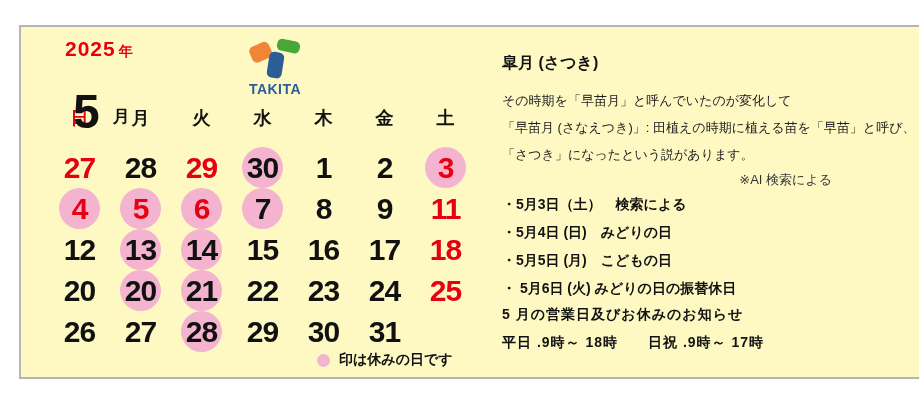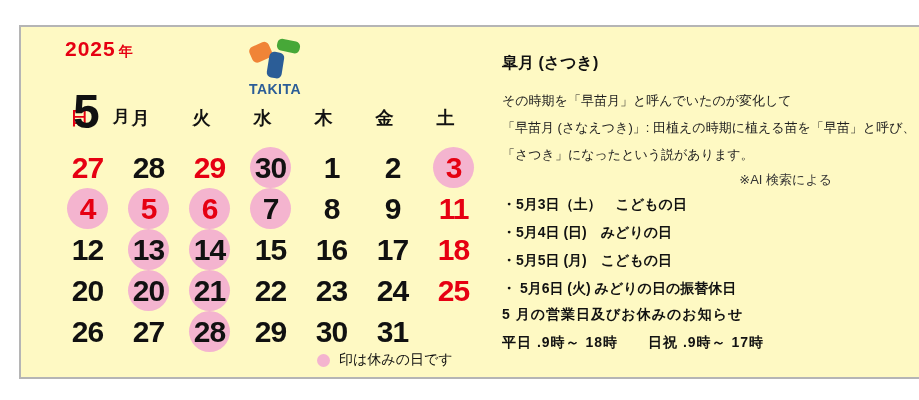--- a/index.html
+++ b/index.html
@@ -20,29 +20,29 @@
   .month .unit{font-size:17px;margin-left:14px;vertical-align:6px;}
   
   .logo{position:absolute;left:217px;top:11px;width:58px;text-align:center;margin-left:8px;}
   .logo svg{display:block;margin:0 auto;}
   .logo .logo-text{font-size:14px;font-weight:bold;color:#2b5d97;letter-spacing:0.5px;margin-top:1px;}
   
   .weekdays{position:absolute;left:28px;top:80px;display:grid;grid-template-columns:repeat(7,61px);}
   .weekdays .wd{height:22px;display:flex;align-items:center;justify-content:center;font-size:18px;font-weight:bold;color:#111;}
   .weekdays .wd.red{color:#e60012;}
   
-  .date-grid{position:absolute;left:36px;top:120px;display:grid;grid-template-columns:repeat(7,61px);grid-auto-rows:41px;}
+  .date-grid{position:absolute;left:28px;top:120px;display:grid;grid-template-columns:repeat(7,61px);grid-auto-rows:41px;}
   .cell{position:relative;display:flex;align-items:center;justify-content:center;}
   .circ{position:absolute;left:50%;top:50%;width:41px;height:41px;margin-left:-20.5px;margin-top:-20.5px;border-radius:50%;background:#f4b4cf;}
   .num{position:relative;z-index:1;font-size:30px;font-weight:bold;color:#111;letter-spacing:-1px;}
   .num.red{color:#e60012;}
   
   .legend{position:absolute;left:296px;top:324px;display:flex;align-items:center;gap:9px;}
   .legend-dot{width:13px;height:13px;border-radius:50%;background:#f4b4cf;}
-  .legend-text{font-size:14px;font-weight:normal;color:#111;}
+  .legend-text{font-size:14px;font-weight:bold;color:#111;}
   
   .info{position:absolute;left:481px;top:0;width:335px;color:#222;}
   .info-title{position:absolute;left:0;top:26px;font-size:16px;font-weight:bold;color:#111;}
   .desc{position:absolute;left:0;top:60px;font-size:13px;line-height:27px;color:#222;white-space:nowrap;}
   .ai-note{position:absolute;left:0;top:144px;width:330px;text-align:right;font-size:13px;color:#333;}
   .holiday-list{position:absolute;left:0;top:163px;font-size:14px;line-height:28px;font-weight:600;color:#111;white-space:nowrap;}
   .notice{position:absolute;left:0;top:279px;font-size:14px;font-weight:600;letter-spacing:1px;color:#111;white-space:nowrap;}
   .hours{position:absolute;left:0;top:307px;font-size:14px;font-weight:600;letter-spacing:1px;color:#111;white-space:nowrap;}
 </style>
 </head>
@@ -199,21 +199,21 @@
 
   <div class="info">
     <div class="info-title">皐月 (さつき)</div>
     <div class="desc">
         <div>その時期を「早苗月」と呼んでいたのが変化して</div>
         <div>「早苗月 (さなえつき)」: 田植えの時期に植える苗を「早苗」と呼び、</div>
         <div>「さつき」になったという説があります。</div>
       </div>
     <div class="ai-note">※AI 検索による</div>
     <div class="holiday-list">
-        <div>・5月3日（土）　こどもの日</div>
+        <div>・5月3日（土）　検索による</div>
         <div>・5月4日 (日)　みどりの日</div>
         <div>・5月5日 (月)　こどもの日</div>
         <div>・ 5月6日 (火) みどりの日の振替休日</div>
       </div>
     <div class="notice">5 月の営業日及びお休みのお知らせ</div>
     <div class="hours">平日 .9時～ 18時　　日祝 .9時～ 17時</div>
   </div>
 
 </div>
 

